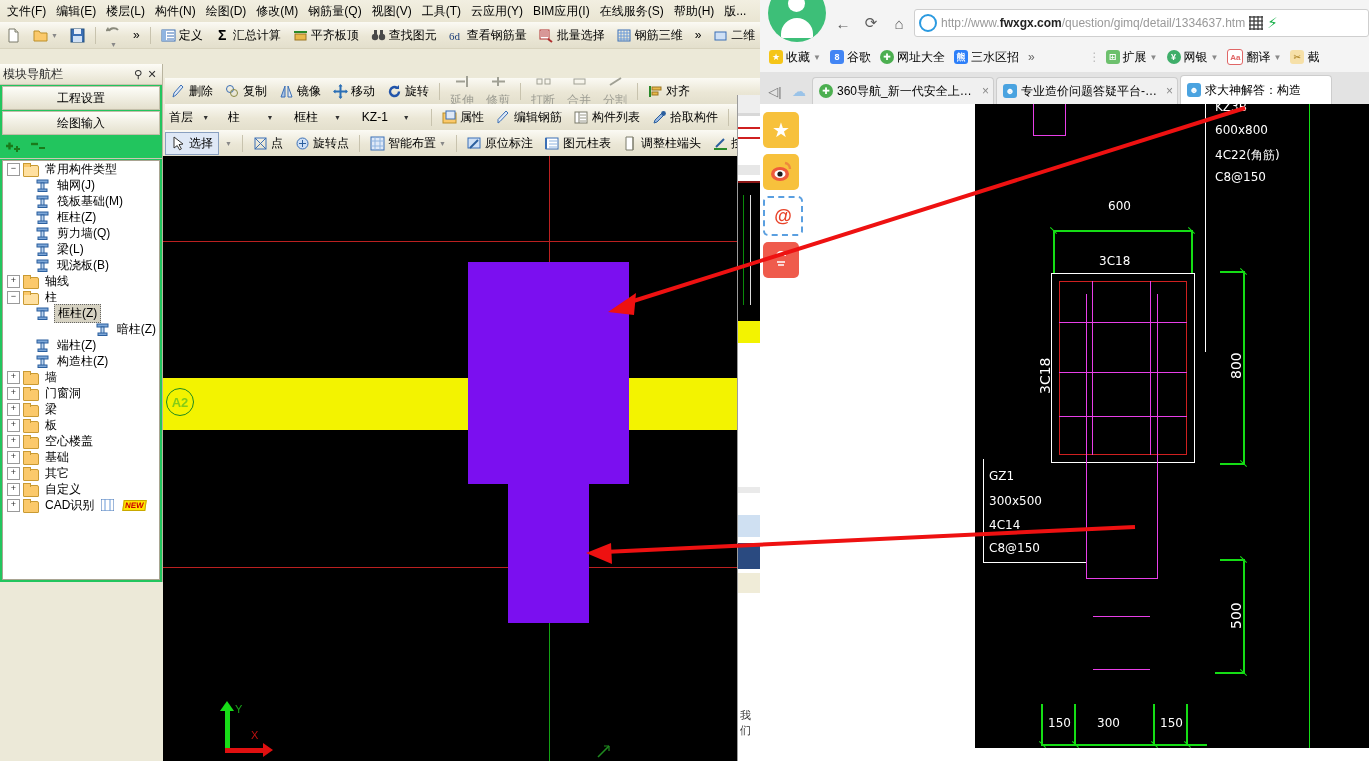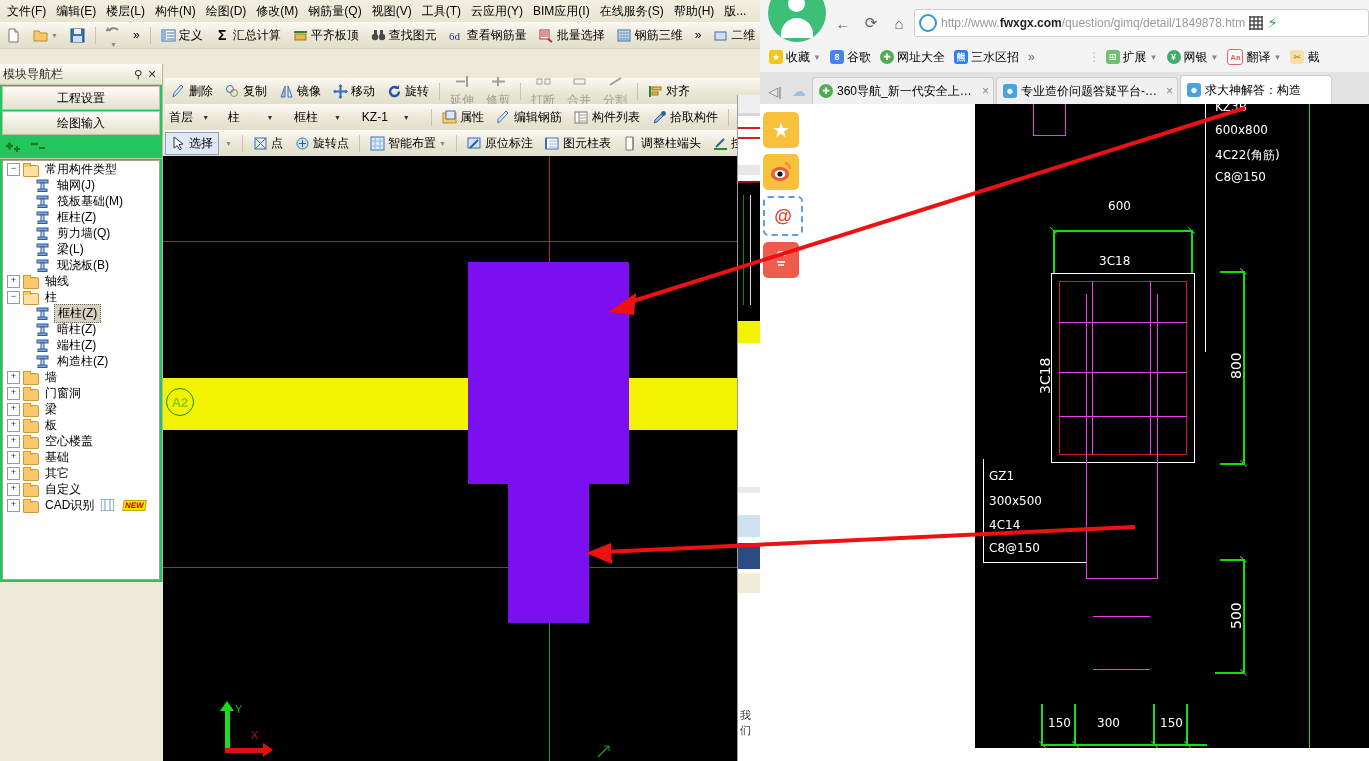--- a/index.html
+++ b/index.html
@@ -360,21 +360,21 @@
           </div>
           <div class="tnode sel" style="padding-left: 14px;">
             <span class="nofold"></span>
             <span class="micon"><svg width="15" height="13" viewBox="0 0 15 13">
                 <rect x="2" y="1" width="11" height="3" fill="#7fa8d8" stroke="#2b5f9e"></rect>
                 <rect x="6" y="4" width="3" height="8" fill="#bcd4ee" stroke="#2b5f9e"></rect>
                 <rect x="3" y="10" width="9" height="2.5" fill="#7fa8d8" stroke="#2b5f9e"></rect>
               </svg></span>
             <span class="lbl">框柱(Z)</span>
           </div>
-          <div class="tnode" style="padding-left: 14px;">
+          <div class="tnode" style="padding-left: 2px; justify-content: flex-end;">
             <span class="nofold"></span>
             <span class="micon"><svg width="15" height="13" viewBox="0 0 15 13">
                 <rect x="2" y="1" width="11" height="3" fill="#7fa8d8" stroke="#2b5f9e"></rect>
                 <rect x="6" y="4" width="3" height="8" fill="#bcd4ee" stroke="#2b5f9e"></rect>
                 <rect x="3" y="10" width="9" height="2.5" fill="#7fa8d8" stroke="#2b5f9e"></rect>
               </svg></span>
             <span class="lbl">暗柱(Z)</span>
           </div>
           <div class="tnode" style="padding-left: 14px;">
             <span class="nofold"></span>
@@ -706,21 +706,21 @@
         <div class="body"></div>
     </div>
 
     <div class="urlrow">
       <div class="navbtn2">←</div>
       <div class="navbtn2">⟳</div>
       <div class="navbtn2">⌂</div>
       <div class="urlbox">
         <span class="lock"></span>
         <span class="urltext">
-          <span>http://www.</span><b>fwxgx.com</b><span>/question/gimq/detail/1849878.htm</span>
+          <span>http://www.</span><b>fwxgx.com</b><span>/question/gimq/detail/1334637.htm</span>
         </span>
         <span class="qricon"></span>
         <span class="bolt">⚡</span>
       </div>
     </div>
   </div>
 
   <div class="bmrow">
     <div class="bm">
       <span class="bdot" style="background:#f5c518;">★</span>

